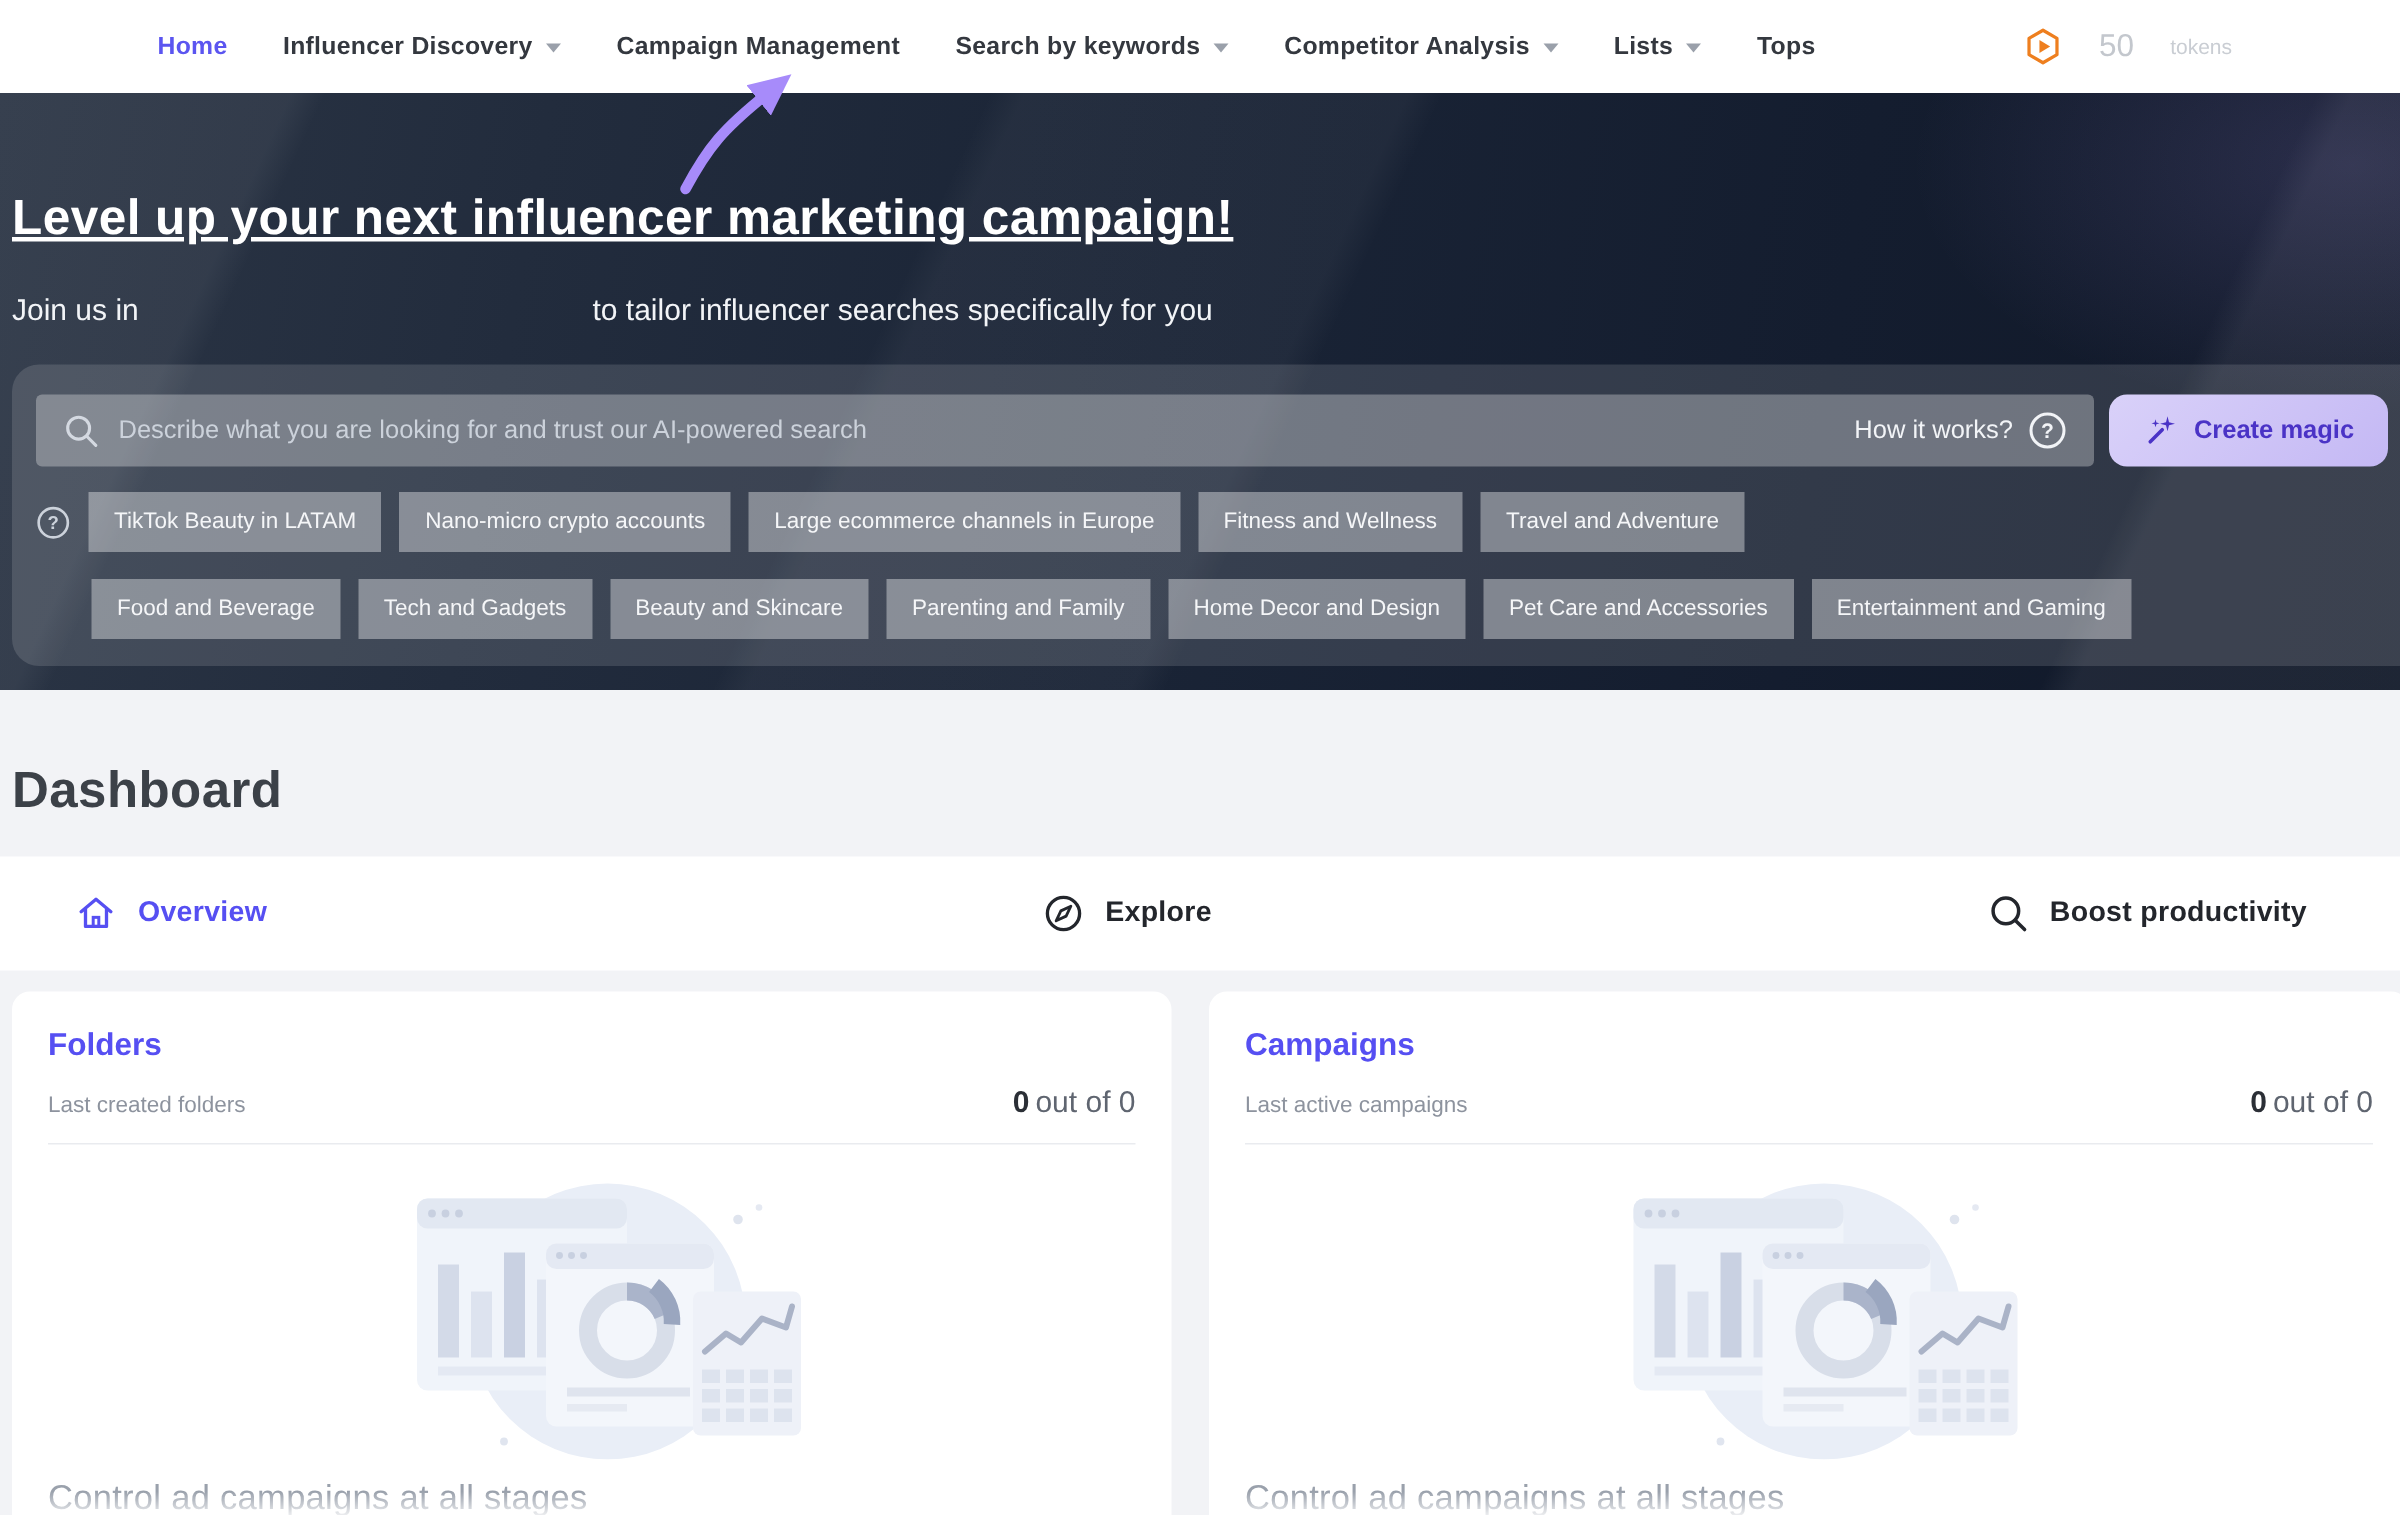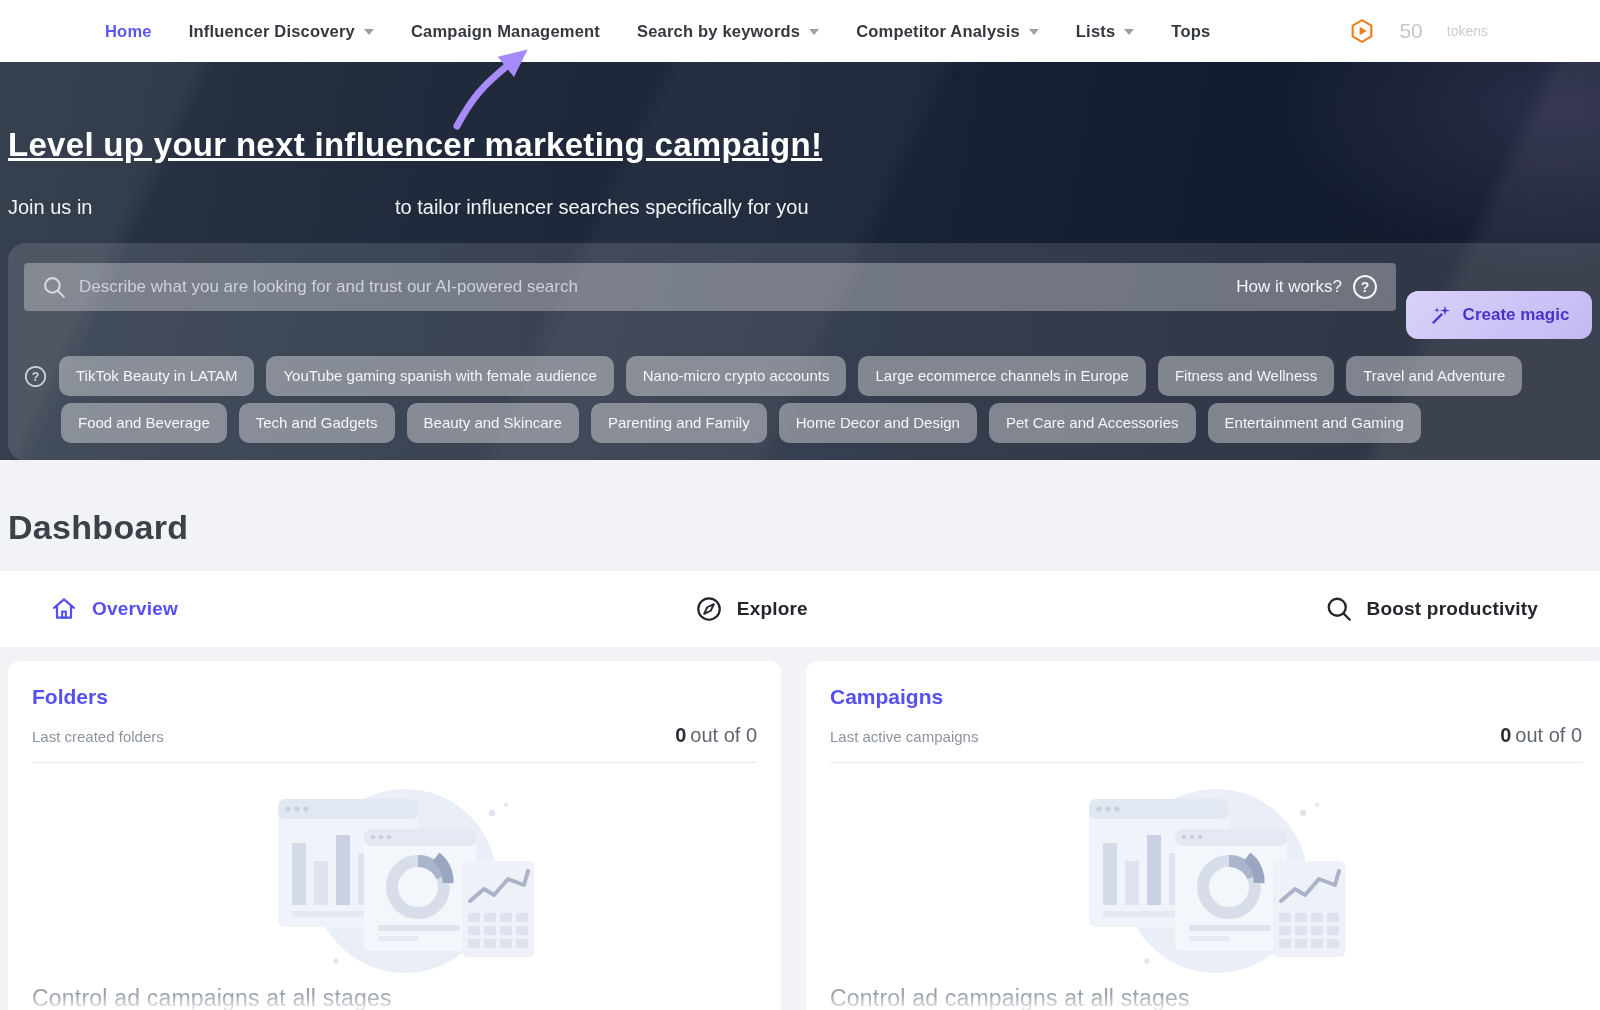--- a/index.html
+++ b/index.html
@@ -27,25 +27,25 @@
   .headline { padding-top:64px; font-size:33px; font-weight:700; color:#ffffff; letter-spacing:.3px;text-decoration:underline; }
   .subline { position:relative; margin-top:32px; height:25px; font-size:20px; color:#f2f4f7; }
   .subline .suffix { position:absolute; left:387px; top:0; }
 
   .search-panel { position:relative; margin:22px 0 0 0; left:0; width:1600px; border-radius:18px 0 0 18px; background:rgba(255,255,255,.13); padding:20px 16px 18px 16px; }
   .search-row { display:flex; gap:10px; }
   .search-bar { flex:1; height:48px; border-radius:4px; background:rgba(255,255,255,.30); display:flex; align-items:center; padding:0 18px; gap:12px; }
   .search-bar input { flex:1; background:transparent; border:none; outline:none; font-size:17px; color:#ffffff; font-family:"Liberation Sans",sans-serif; }
   .search-bar input::placeholder { color:#ccd2db; }
   .hiw { display:flex; align-items:center; gap:10px; color:#f2f4f7; font-size:17px; white-space:nowrap; cursor:pointer; }
-  .btn-magic { width:186px; height:48px; border:none; border-radius:12px; background:linear-gradient(135deg,#d9d1f9,#c4b8f4); color:#4a33c6; font-size:17px; font-weight:700; display:flex; align-items:center; justify-content:center; gap:10px; cursor:pointer; font-family:"Liberation Sans",sans-serif;margin-top:28px; }
+  .btn-magic { width:186px; height:48px; border:none; border-radius:12px; background:linear-gradient(135deg,#d9d1f9,#c4b8f4); color:#4a33c6; font-size:17px; font-weight:700; display:flex; align-items:center; justify-content:center; gap:10px; cursor:pointer; font-family:"Liberation Sans",sans-serif; }
 
   .pill-row { display:flex; align-items:center; gap:12px; margin-top:17px; }
-  .pill-row.second { margin-top:7px; margin-left:9px;padding-left:28px; }
-  .pill { height:40px; line-height:40px; padding:0 17px; border-radius:10px; background:rgba(255,255,255,.38); color:#f5f6f8; font-size:15px; white-space:nowrap; cursor:pointer; }
+  .pill-row.second { margin-top:18px; margin-left:9px;padding-left:28px; }
+  .pill { height:40px; line-height:40px; padding:0 17px; border-radius:0; background:rgba(255,255,255,.38); color:#f5f6f8; font-size:15px; white-space:nowrap; cursor:pointer; }
   .help-circ { flex:none; display:flex; cursor:pointer; }
 
   
   .dash-title { margin:48px 0 0 8px; font-size:34px; font-weight:700; color:#3c4148; letter-spacing:.3px; }
   .tabbar { margin-top:24px; background:#ffffff; height:76px; display:flex; align-items:center; justify-content:space-between; padding:0 62px 0 50px; }
   .tab { display:flex; align-items:center; gap:14px; font-size:19px; color:#23262c; font-weight:700; cursor:pointer; letter-spacing:.2px; }
   .tab.active { color:#564ff2; }
 
   .cards-row { display:flex; gap:25px; margin:14px 0 0 8px; width:1606px; }
   .card { background:#ffffff; border-radius:12px; padding:24px 24px 0 24px; height:620px; }
@@ -145,21 +145,20 @@
       </div>
 
       <div class="pill-row">
         <span class="help-circ">
           <svg width="23" height="23" viewBox="0 0 26 26">
             <circle cx="13" cy="13" r="11" fill="none" stroke="#ccd2db" stroke-width="2"></circle>
             <text x="13" y="18" text-anchor="middle" font-size="14" font-weight="bold" fill="#ccd2db" font-family="Liberation Sans, sans-serif">?</text>
           </svg>
         </span>
         <span class="pill">TikTok Beauty in LATAM</span>
-        <span class="pill">YouTube gaming spanish with female audience</span>
         <span class="pill">Nano-micro crypto accounts</span>
         <span class="pill">Large ecommerce channels in Europe</span>
         <span class="pill">Fitness and Wellness</span>
         <span class="pill">Travel and Adventure</span>
       </div>
       <div class="pill-row second">
         <span class="pill">Food and Beverage</span>
         <span class="pill">Tech and Gadgets</span>
         <span class="pill">Beauty and Skincare</span>
         <span class="pill">Parenting and Family</span>

